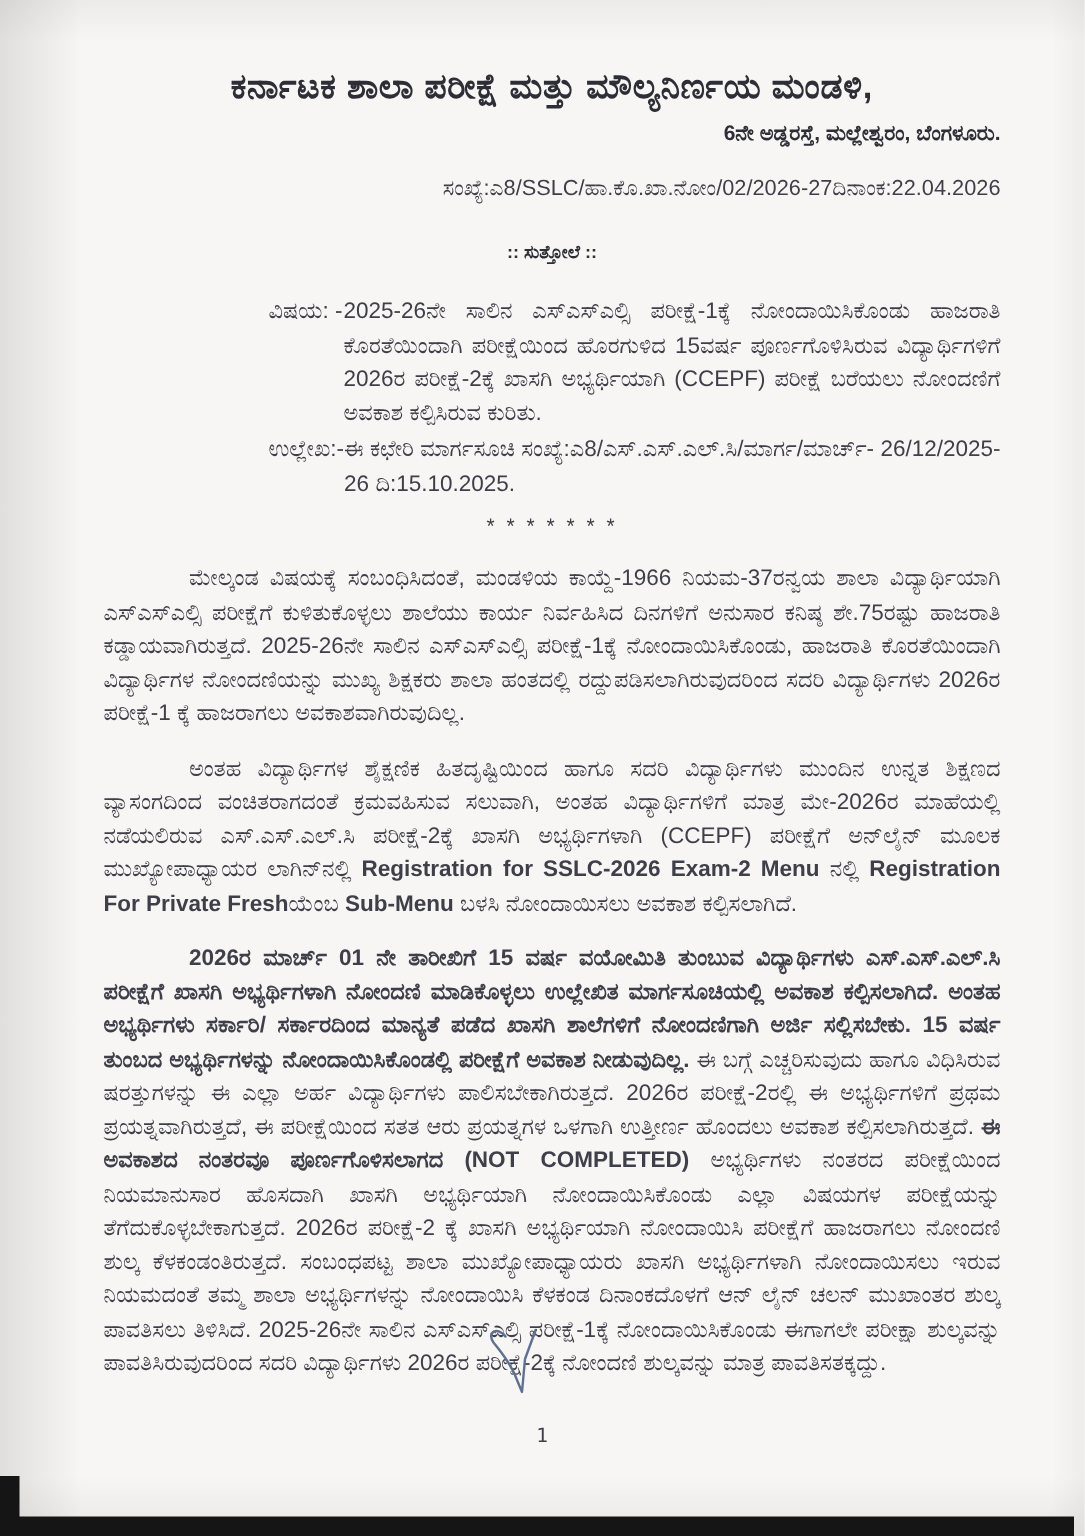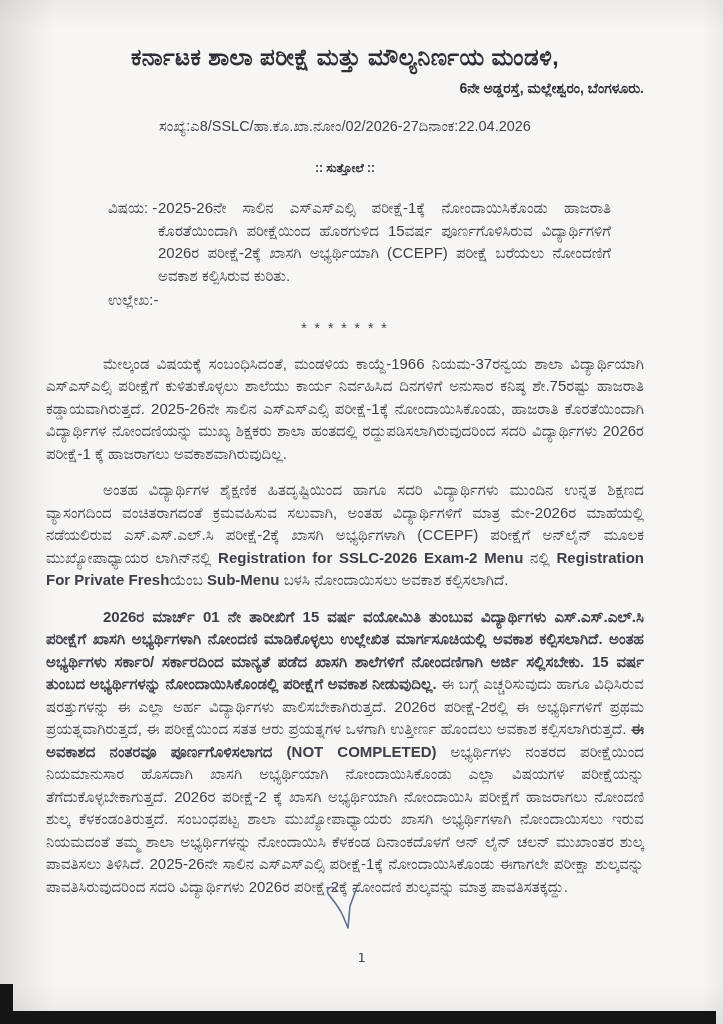--- a/index.html
+++ b/index.html
@@ -12,43 +12,43 @@
   
   .page::before{
     content:"";position:absolute;inset:0;pointer-events:none;
     background:
       linear-gradient(90deg,rgba(60,55,50,.12),rgba(60,55,50,0) 55px),
       linear-gradient(180deg,rgba(60,55,50,.06),rgba(60,55,50,0) 28px),
       linear-gradient(270deg,rgba(60,55,50,.05),rgba(60,55,50,0) 22px),
       linear-gradient(0deg,rgba(60,55,50,.08),rgba(60,55,50,0) 40px);
   }
   .content{
-    position:absolute;left:46px;top:0;width:598px;
+    position:absolute;left:69px;top:0;width:598px;
     color:var(--ink,#3f3f49);
     font-size:15px;line-height:1.5;
   }
   .org-name{
     margin:44px 0 0 0;text-align:center;
     font-size:23px;font-weight:700;color:var(--ink-dark,#2e2e37);
     letter-spacing:.5px;line-height:1.2;
   }
   .org-address{
     margin:6px 0 0 0;text-align:right;
     font-size:14px;font-weight:700;color:var(--ink-dark,#2e2e37);
   }
   .ref-row{
-    margin-top:17px;display:flex;justify-content:center;
+    margin-top:17px;display:flex;justify-content:flex-end;
     font-size:14.5px;
   }
   .doc-type{
     margin-top:22px;text-align:center;
     font-size:12px;font-weight:700;color:var(--ink-dark,#2e2e37);
   }
   .ref-block{display:flex;padding-left:62px;margin-top:19px;}
-  .ref-block .lbl{flex:0 0 50px;}
+  .ref-block .lbl{flex:0 0 50px;margin-left:48px;}
   .ref-block .txt{width:453px;text-align:justify;}
   .subject-block{margin-top:20px;}
   .reference-block{margin-top:2px;}
   .separator{margin-top:6px;text-align:center;letter-spacing:2px;font-size:14px;}
   .para{
     margin:14px 0 0 0;text-align:justify;text-indent:57px;
   }
   .b{font-weight:700;}
   .pen-mark{position:absolute;left:322px;top:884px;}
   .page-number{
@@ -82,20 +82,21 @@
 
     <div class="doc-type">:: ಸುತ್ತೋಲೆ ::</div>
 
     <div class="ref-block subject-block">
       <span class="lbl">ವಿಷಯ: -</span>
       <span class="txt">2025-26ನೇ ಸಾಲಿನ ಎಸ್ಎಸ್ಎಲ್ಸಿ ಪರೀಕ್ಷೆ-1ಕ್ಕೆ ನೋಂದಾಯಿಸಿಕೊಂಡು ಹಾಜರಾತಿ ಕೊರತೆಯಿಂದಾಗಿ ಪರೀಕ್ಷೆಯಿಂದ ಹೊರಗುಳಿದ 15ವರ್ಷ ಪೂರ್ಣಗೊಳಿಸಿರುವ ವಿದ್ಯಾರ್ಥಿಗಳಿಗೆ 2026ರ ಪರೀಕ್ಷೆ-2ಕ್ಕೆ ಖಾಸಗಿ ಅಭ್ಯರ್ಥಿಯಾಗಿ (CCEPF) ಪರೀಕ್ಷೆ ಬರೆಯಲು ನೋಂದಣಿಗೆ ಅವಕಾಶ ಕಲ್ಪಿಸಿರುವ ಕುರಿತು.</span>
     </div>
 
     <div class="ref-block reference-block">
       <span class="lbl">ಉಲ್ಲೇಖ:-</span>
+      <span class="txt">ಈ ಕಛೇರಿ ಮಾರ್ಗಸೂಚಿ ಸಂಖ್ಯೆ:ಎ8/ಎಸ್.ಎಸ್.ಎಲ್.ಸಿ/ಮಾರ್ಗ/ಮಾರ್ಚ್- 26/12/2025-26 ದಿ:15.10.2025.</span>
     </div>
 
     <div class="separator">* * * * * * *</div>
 
     <p class="para"><span>ಮೇಲ್ಕಂಡ ವಿಷಯಕ್ಕೆ ಸಂಬಂಧಿಸಿದಂತೆ, ಮಂಡಳಿಯ ಕಾಯ್ದೆ-1966 ನಿಯಮ-37ರನ್ವಯ ಶಾಲಾ ವಿದ್ಯಾರ್ಥಿಯಾಗಿ ಎಸ್ಎಸ್ಎಲ್ಸಿ ಪರೀಕ್ಷೆಗೆ ಕುಳಿತುಕೊಳ್ಳಲು ಶಾಲೆಯು ಕಾರ್ಯ ನಿರ್ವಹಿಸಿದ ದಿನಗಳಿಗೆ ಅನುಸಾರ ಕನಿಷ್ಠ ಶೇ.75ರಷ್ಟು ಹಾಜರಾತಿ ಕಡ್ಡಾಯವಾಗಿರುತ್ತದೆ. 2025-26ನೇ ಸಾಲಿನ ಎಸ್ಎಸ್ಎಲ್ಸಿ ಪರೀಕ್ಷೆ-1ಕ್ಕೆ ನೋಂದಾಯಿಸಿಕೊಂಡು, ಹಾಜರಾತಿ ಕೊರತೆಯಿಂದಾಗಿ ವಿದ್ಯಾರ್ಥಿಗಳ ನೋಂದಣಿಯನ್ನು ಮುಖ್ಯ ಶಿಕ್ಷಕರು ಶಾಲಾ ಹಂತದಲ್ಲಿ ರದ್ದುಪಡಿಸಲಾಗಿರುವುದರಿಂದ ಸದರಿ ವಿದ್ಯಾರ್ಥಿಗಳು 2026ರ ಪರೀಕ್ಷೆ-1 ಕ್ಕೆ ಹಾಜರಾಗಲು ಅವಕಾಶವಾಗಿರುವುದಿಲ್ಲ.</span></p>
 
     <p class="para"><span>ಅಂತಹ ವಿದ್ಯಾರ್ಥಿಗಳ ಶೈಕ್ಷಣಿಕ ಹಿತದೃಷ್ಟಿಯಿಂದ ಹಾಗೂ ಸದರಿ ವಿದ್ಯಾರ್ಥಿಗಳು ಮುಂದಿನ ಉನ್ನತ ಶಿಕ್ಷಣದ ವ್ಯಾಸಂಗದಿಂದ ವಂಚಿತರಾಗದಂತೆ ಕ್ರಮವಹಿಸುವ ಸಲುವಾಗಿ, ಅಂತಹ ವಿದ್ಯಾರ್ಥಿಗಳಿಗೆ ಮಾತ್ರ ಮೇ-2026ರ ಮಾಹೆಯಲ್ಲಿ ನಡೆಯಲಿರುವ ಎಸ್.ಎಸ್.ಎಲ್.ಸಿ ಪರೀಕ್ಷೆ-2ಕ್ಕೆ ಖಾಸಗಿ ಅಭ್ಯರ್ಥಿಗಳಾಗಿ (CCEPF) ಪರೀಕ್ಷೆಗೆ ಅನ್‌ಲೈನ್ ಮೂಲಕ ಮುಖ್ಯೋಪಾಧ್ಯಾಯರ ಲಾಗಿನ್‌ನಲ್ಲಿ </span><span class="b">Registration for SSLC-2026 Exam-2 Menu</span><span> ನಲ್ಲಿ </span><span class="b">Registration For Private Fresh</span><span>ಯೆಂಬ </span><span class="b">Sub-Menu</span><span> ಬಳಸಿ ನೋಂದಾಯಿಸಲು ಅವಕಾಶ ಕಲ್ಪಿಸಲಾಗಿದೆ.</span></p>
 
     <p class="para"><span class="b">2026ರ ಮಾರ್ಚ್ 01 ನೇ ತಾರೀಖಿಗೆ 15 ವರ್ಷ ವಯೋಮಿತಿ ತುಂಬುವ ವಿದ್ಯಾರ್ಥಿಗಳು ಎಸ್.ಎಸ್.ಎಲ್.ಸಿ ಪರೀಕ್ಷೆಗೆ ಖಾಸಗಿ ಅಭ್ಯರ್ಥಿಗಳಾಗಿ ನೋಂದಣಿ ಮಾಡಿಕೊಳ್ಳಲು ಉಲ್ಲೇಖಿತ ಮಾರ್ಗಸೂಚಿಯಲ್ಲಿ ಅವಕಾಶ ಕಲ್ಪಿಸಲಾಗಿದೆ. ಅಂತಹ ಅಭ್ಯರ್ಥಿಗಳು ಸರ್ಕಾರಿ/ ಸರ್ಕಾರದಿಂದ ಮಾನ್ಯತೆ ಪಡೆದ ಖಾಸಗಿ ಶಾಲೆಗಳಿಗೆ ನೋಂದಣಿಗಾಗಿ ಅರ್ಜಿ ಸಲ್ಲಿಸಬೇಕು. 15 ವರ್ಷ ತುಂಬದ ಅಭ್ಯರ್ಥಿಗಳನ್ನು ನೋಂದಾಯಿಸಿಕೊಂಡಲ್ಲಿ ಪರೀಕ್ಷೆಗೆ ಅವಕಾಶ ನೀಡುವುದಿಲ್ಲ.</span><span> ಈ ಬಗ್ಗೆ ಎಚ್ಚರಿಸುವುದು ಹಾಗೂ ವಿಧಿಸಿರುವ ಷರತ್ತುಗಳನ್ನು ಈ ಎಲ್ಲಾ ಅರ್ಹ ವಿದ್ಯಾರ್ಥಿಗಳು ಪಾಲಿಸಬೇಕಾಗಿರುತ್ತದೆ. 2026ರ ಪರೀಕ್ಷೆ-2ರಲ್ಲಿ ಈ ಅಭ್ಯರ್ಥಿಗಳಿಗೆ ಪ್ರಥಮ ಪ್ರಯತ್ನವಾಗಿರುತ್ತದೆ, ಈ ಪರೀಕ್ಷೆಯಿಂದ ಸತತ ಆರು ಪ್ರಯತ್ನಗಳ ಒಳಗಾಗಿ ಉತ್ತೀರ್ಣ ಹೊಂದಲು ಅವಕಾಶ ಕಲ್ಪಿಸಲಾಗಿರುತ್ತದೆ. </span><span class="b">ಈ ಅವಕಾಶದ ನಂತರವೂ ಪೂರ್ಣಗೊಳಿಸಲಾಗದ (NOT COMPLETED)</span><span> ಅಭ್ಯರ್ಥಿಗಳು ನಂತರದ ಪರೀಕ್ಷೆಯಿಂದ ನಿಯಮಾನುಸಾರ ಹೊಸದಾಗಿ ಖಾಸಗಿ ಅಭ್ಯರ್ಥಿಯಾಗಿ ನೋಂದಾಯಿಸಿಕೊಂಡು ಎಲ್ಲಾ ವಿಷಯಗಳ ಪರೀಕ್ಷೆಯನ್ನು ತೆಗೆದುಕೊಳ್ಳಬೇಕಾಗುತ್ತದೆ. 2026ರ ಪರೀಕ್ಷೆ-2 ಕ್ಕೆ ಖಾಸಗಿ ಅಭ್ಯರ್ಥಿಯಾಗಿ ನೋಂದಾಯಿಸಿ ಪರೀಕ್ಷೆಗೆ ಹಾಜರಾಗಲು ನೋಂದಣಿ ಶುಲ್ಕ ಕೆಳಕಂಡಂತಿರುತ್ತದೆ. ಸಂಬಂಧಪಟ್ಟ ಶಾಲಾ ಮುಖ್ಯೋಪಾಧ್ಯಾಯರು ಖಾಸಗಿ ಅಭ್ಯರ್ಥಿಗಳಾಗಿ ನೋಂದಾಯಿಸಲು ಇರುವ ನಿಯಮದಂತೆ ತಮ್ಮ ಶಾಲಾ ಅಭ್ಯರ್ಥಿಗಳನ್ನು ನೋಂದಾಯಿಸಿ ಕೆಳಕಂಡ ದಿನಾಂಕದೊಳಗೆ ಆನ್ ಲೈನ್ ಚಲನ್ ಮುಖಾಂತರ ಶುಲ್ಕ ಪಾವತಿಸಲು ತಿಳಿಸಿದೆ. 2025-26ನೇ ಸಾಲಿನ ಎಸ್ಎಸ್ಎಲ್ಸಿ ಪರೀಕ್ಷೆ-1ಕ್ಕೆ ನೋಂದಾಯಿಸಿಕೊಂಡು ಈಗಾಗಲೇ ಪರೀಕ್ಷಾ ಶುಲ್ಕವನ್ನು ಪಾವತಿಸಿರುವುದರಿಂದ ಸದರಿ ವಿದ್ಯಾರ್ಥಿಗಳು 2026ರ ಪರೀಕ್ಷೆ-2ಕ್ಕೆ ನೋಂದಣಿ ಶುಲ್ಕವನ್ನು ಮಾತ್ರ ಪಾವತಿಸತಕ್ಕದ್ದು.</span></p>
 

